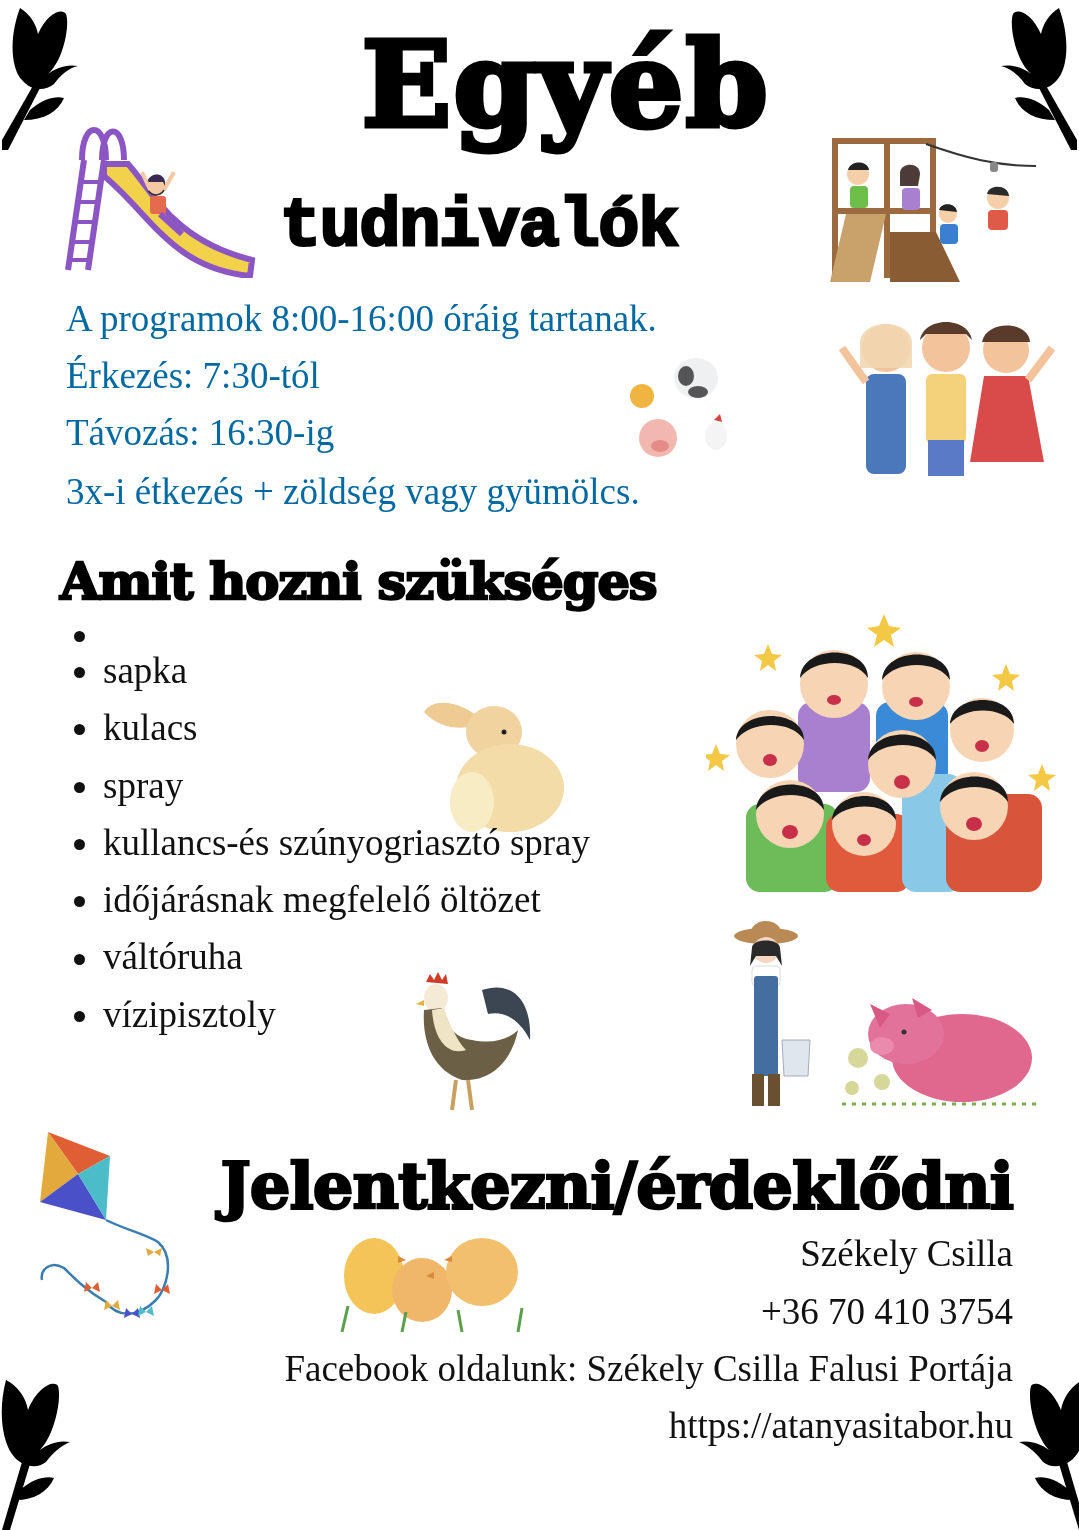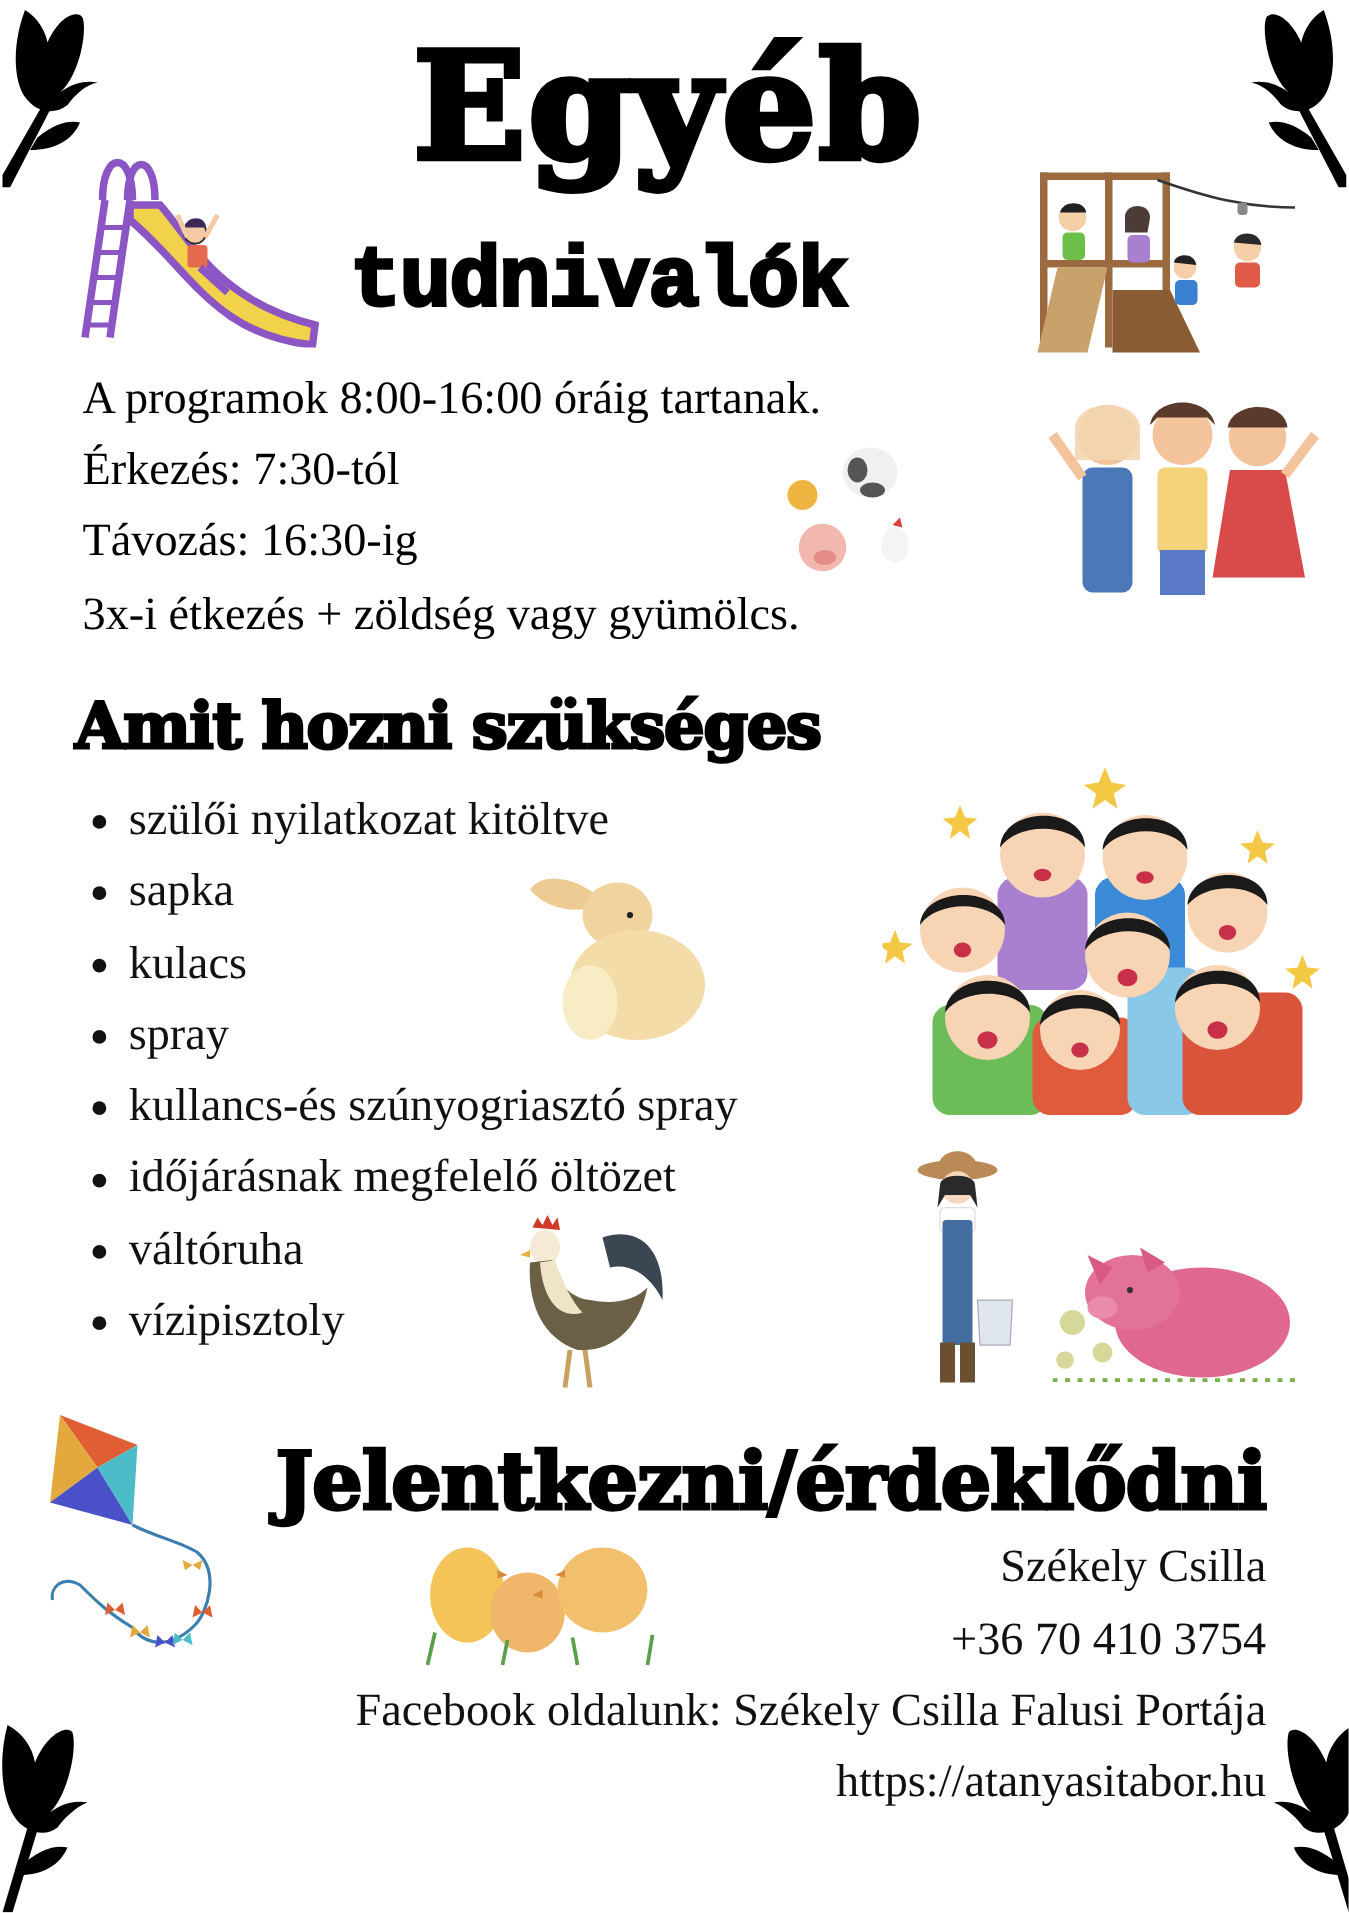--- a/index.html
+++ b/index.html
@@ -9,24 +9,24 @@
   .abs { position: absolute; }
 
   
   .h-title {
     font-family: "DejaVu Serif", "Liberation Serif", serif;
     font-weight: 900;
     color: #000;
     letter-spacing: -1px;
     -webkit-text-stroke: 3px #000;
   }
-  #title-line1 { left: 300px; top: 20px; width: 470px; text-align: center; font-size: 118px; line-height: 130px; -webkit-text-stroke: 5px #000; letter-spacing: 2px; }
+  #title-line1 { left: 300px; top: 20px; width: 470px; text-align: right; font-size: 118px; line-height: 130px; -webkit-text-stroke: 5px #000; letter-spacing: 2px; }
   #title-line2 { left: 280px; top: 185px; width: 530px; font-size: 68px; line-height: 84px; font-family: Liberation Mono, monospace; -webkit-text-stroke: 3px #000; }
 
-  .info-line { left: 66px; font-size: 37px; line-height: 44px; color: #000000; white-space: nowrap; }
+  .info-line { left: 66px; font-size: 37px; line-height: 44px; color: #0369a1; white-space: nowrap; }
   #info-0 { top: 297px; }
   #info-1 { top: 354px; }
   #info-2 { top: 411px; }
   #info-3 { top: 470px; }
 
   #bring-title { left: 60px; top: 548px; font-size: 51px; line-height: 66px; white-space: nowrap; -webkit-text-stroke: 2.5px #000; }
 
   #bring-list { left: 74px; top: 627px; list-style: none; }
   #bring-list li { font-size: 37px; line-height: 57.3px; white-space: nowrap; display: flex; align-items: center; }
   #bring-list li .bullet { display: inline-block; width: 11px; height: 11px; border-radius: 50%; background: #111; margin-right: 18px; margin-top: 4px; flex-shrink: 0; }
@@ -269,21 +269,20 @@
 
 <div class="abs info-line" id="info-0">A programok 8:00-16:00 óráig tartanak.</div>
 <div class="abs info-line" id="info-1">Érkezés: 7:30-tól</div>
 <div class="abs info-line" id="info-2">Távozás: 16:30-ig</div>
 <div class="abs info-line" id="info-3">3x-i étkezés + zöldség vagy gyümölcs.</div>
 
 <div class="abs h-title" id="bring-title">Amit hozni szükséges</div>
 <ul class="abs" id="bring-list">
   <li>
       <span class="bullet"></span>
-      <span>szülői nyilatkozat kitöltve</span>
     </li>
   <li>
       <span class="bullet"></span>
       <span>sapka</span>
     </li>
   <li>
       <span class="bullet"></span>
       <span>kulacs</span>
     </li>
   <li>

